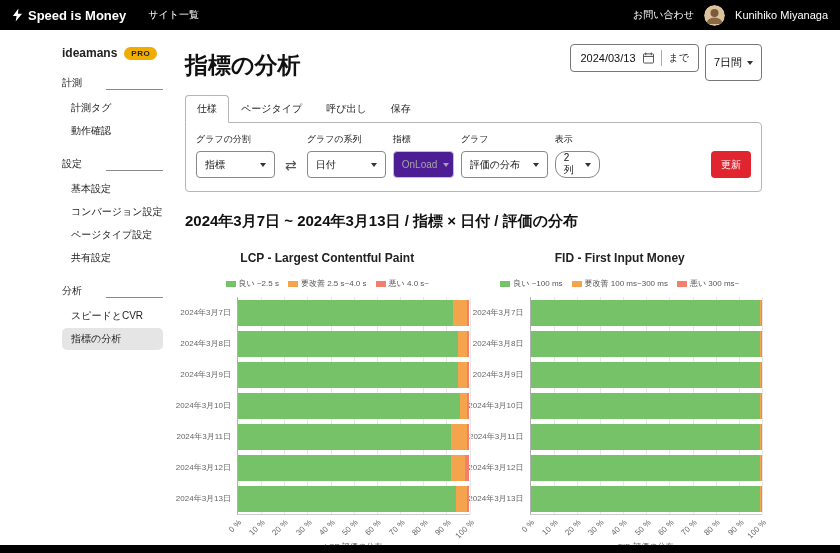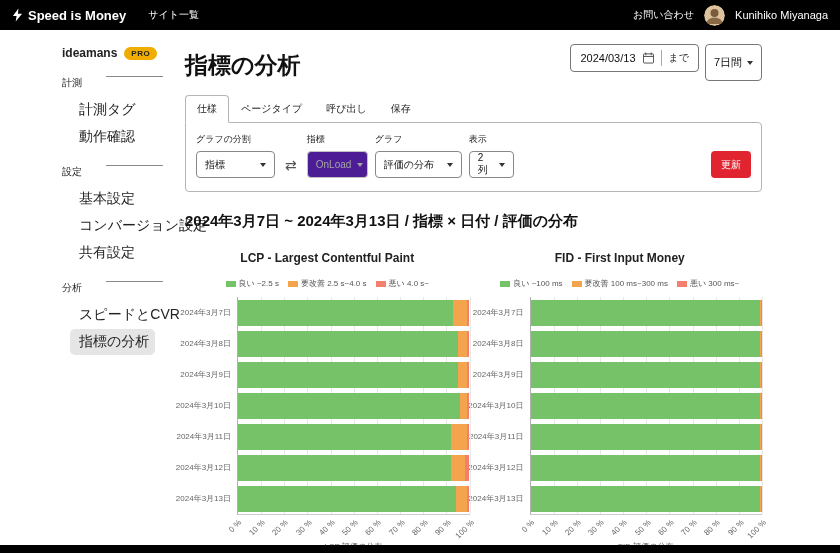--- a/index.html
+++ b/index.html
@@ -23,23 +23,23 @@
   
   .layout { flex: 1; display: flex; min-height: 0; }
   .footer-strip { height: 8px; background: #000; flex: none; }
   
   .sidebar { width: 175px; flex: none; padding: 16px 12px 0 62px; }
   .site-row { display: flex; align-items: center; gap: 7px; margin-bottom: 16px; }
   .site-name { font-size: 12px; font-weight: 700; color: #222; }
   .badge { font-size: 8px; font-weight: 700; background: #f0ad00; color: #222;
            padding: 2px 7px; border-radius: 9px; letter-spacing: .5px; }
   .side-section { margin-bottom: 15px; }
-  .section-header { display: flex; align-items: flex-start; gap: 24px; font-size: 10px; color: #222; margin-bottom: 7px; }
+  .section-header { display: flex; align-items: flex-end; gap: 24px; font-size: 10px; color: #222; margin-bottom: 7px; }
   .hline { flex: 1; height: 1px; background: #8a8a8a; }
-  .side-item { font-size: 14px; color: #222; padding: 4px 9px; margin: 1px 8px; border-radius: 5px; cursor: pointer; white-space: nowrap; }
+  .side-item { font-size: 10px; color: #222; padding: 4px 9px; margin: 1px 0; border-radius: 5px; cursor: pointer; white-space: nowrap; }
   .side-item.active { background: #e5e5e5; }
   
   .main { flex: 1; min-width: 0; padding: 12px 78px 0 10px; }
   .header-row { display: flex; justify-content: space-between; align-items: flex-start; }
   .page-title { font-size: 23px; font-weight: 700; color: #111; margin-top: 8px; }
   .controls { display: flex; gap: 6px; margin-top: 2px; }
   .date-box { height: 28px; background: #fff; border: 1px solid #777; border-radius: 4px;
               display: flex; align-items: center; gap: 7px; padding: 0 9px; font-size: 11px; cursor: pointer; }
   .vdiv { width: 1px; height: 16px; background: #aaa; }
   .until { font-size: 10px; color: #222; }
@@ -51,21 +51,21 @@
   .tab { font-size: 10px; color: #222; padding: 6px 12px; cursor: pointer; }
   .tab.active { border: 1px solid #b5b5b5; border-bottom: 1px solid #fff; border-radius: 4px 4px 0 0;
                 background: #fff; margin-bottom: -1px; padding: 6px 11px; }
   .filter-panel { border: 1px solid #b5b5b5; border-radius: 0 4px 4px 4px; padding: 10px 10px 13px 10px; position: relative; z-index: 1; }
   .filter-row { display: flex; align-items: flex-end; gap: 7px; }
   .fgroup { display: flex; flex-direction: column; gap: 5px; }
   .flabel { font-size: 9px; color: #222; }
   .select { height: 27px; border: 1px solid #888; border-radius: 4px; background: #fff;
             display: flex; align-items: center; justify-content: space-between; gap: 6px;
             padding: 0 8px; font-size: 10px; color: #111; cursor: pointer; }
-  .w1 { width: 79px; } .w2 { width: 79px; } .w3 { width: 61px; } .w4 { width: 87px; } .w5 { width: 45px; }
+  .w1 { width: 79px; } .w2 { width: 79px; } .w3 { width: 61px; } .w4 { width: 87px; } .w5 { width: 45px; border-radius: 11px; }
   .select.disabled { background: #4c1d95; border-color: #c2c2c2; color: #a5a5a5; cursor: default; }
   .select.disabled .caret { border-top-color: #a5a5a5; }
   .swap { height: 27px; display: flex; align-items: center; color: #555; font-size: 14px; padding: 0 3px; cursor: pointer; }
   .update-btn { margin-left: auto; height: 27px; padding: 0 10px; border: none; border-radius: 4px;
                 color: #fff; font-size: 10px; cursor: pointer; font-family: inherit; }
   
   .subtitle { margin-top: 20px; font-size: 15px; font-weight: 700; color: #111; }
   .charts { display: flex; gap: 8px; margin-top: 14px; }
   .chart { flex: 1; min-width: 0; }
   .chart-title { text-align: center; font-size: 12px; font-weight: 700; color: #222; margin: 6px 0 13px; }
@@ -129,20 +129,21 @@
       <div class="side-item">動作確認</div>
     </div>
 
     <div class="side-section">
       <div class="section-header">
         <span>設定</span>
         <span class="hline"></span>
       </div>
       <div class="side-item">基本設定</div>
       <div class="side-item">コンバージョン設定</div>
+      <div class="side-item">ページタイプ設定</div>
       <div class="side-item">共有設定</div>
     </div>
 
     <div class="side-section">
       <div class="section-header">
         <span>分析</span>
         <span class="hline"></span>
       </div>
       <div class="side-item">スピードとCVR</div>
       <div class="side-item active">指標の分析</div>
@@ -184,20 +185,27 @@
     <div class="filter-panel">
       <div class="filter-row">
         <div class="fgroup">
           <span class="flabel">グラフの分割</span>
           <div class="select w1">
             <span>指標</span>
             <span class="caret"></span>
           </div>
         </div>
         <span class="swap">⇄</span>
+        <div class="fgroup">
+          <span class="flabel">グラフの系列</span>
+          <div class="select w2">
+            <span>日付</span>
+            <span class="caret"></span>
+          </div>
+        </div>
         <div class="fgroup">
           <span class="flabel">指標</span>
           <div class="select disabled w3">
             <span>OnLoad</span>
             <span class="caret"></span>
           </div>
         </div>
         <div class="fgroup">
           <span class="flabel">グラフ</span>
           <div class="select w4">

